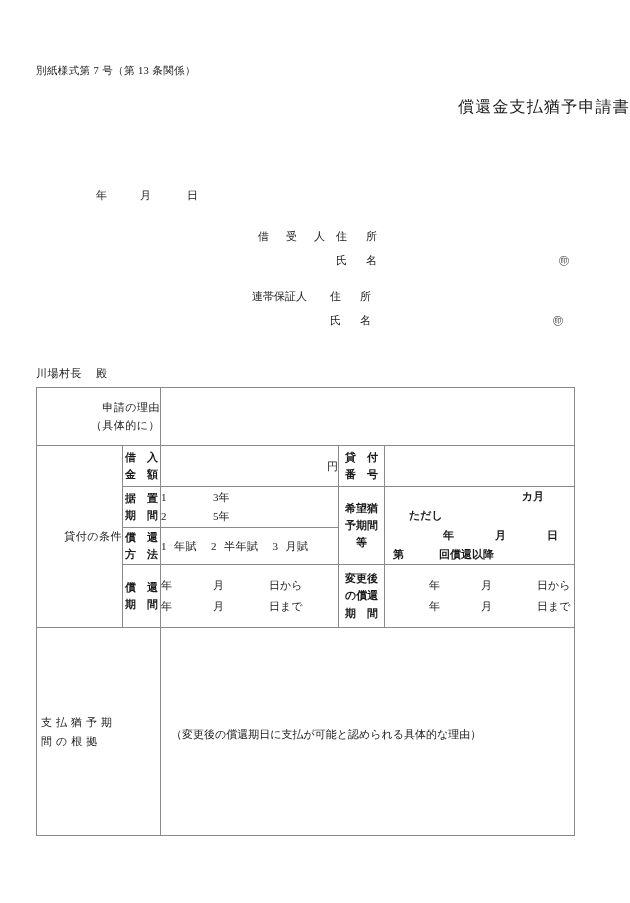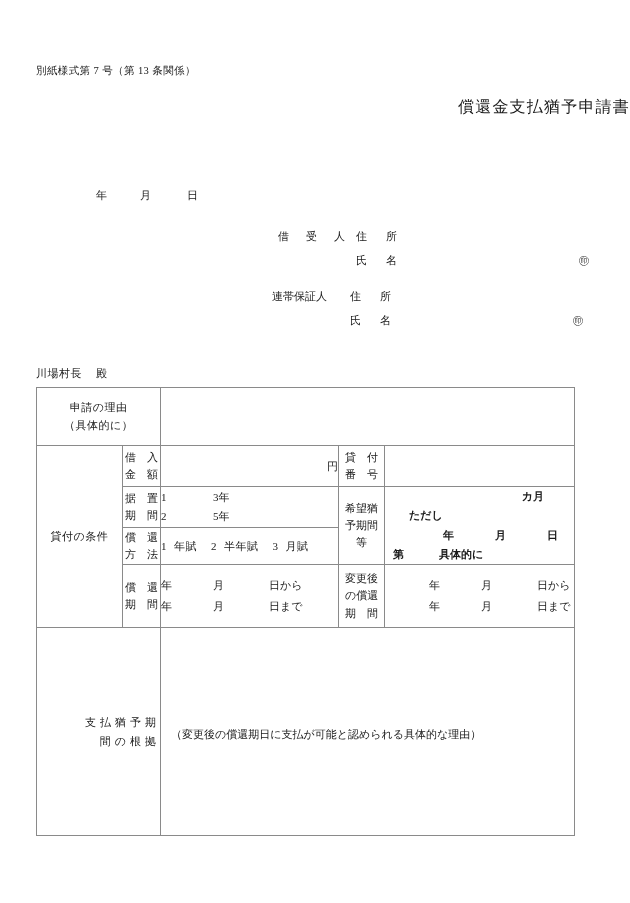--- a/index.html
+++ b/index.html
@@ -59,21 +59,20 @@
   }
   .date-line .g { display: inline-block; }
   .date-line .g.y { width: 44px; }
   .date-line .g.m { width: 47px; }
 
   
   .party {
     position: absolute;
     font-size: 11px;
     white-space: nowrap;
-    margin-left: 20px;
   }
   .party.borrower { left: 258px; top: 229px; }
   .party.guarantor { left: 252px; top: 289px; }
   .party-row {
     display: flex;
     align-items: baseline;
     height: 24px;
   }
   .party-role {
     width: 78px;
@@ -114,33 +113,34 @@
     border-collapse: collapse;
     table-layout: fixed;
     font-size: 11px;
   }
   .form-table td {
     border: 1px solid #8a8a8a;
     padding: 0;
     vertical-align: middle;
   }
   .lbl {
-    text-align: center;
+    text-align: right;
     line-height: 1.55;
     letter-spacing: 0.5px;
     font-family: Liberation Serif, serif;
   }
   .lbl-spread {
     text-align: center;
     line-height: 1.55;
   }
   .lbl-spread span {
     display: block;
     letter-spacing: 6px;
     text-indent: 6px;
+    font-weight: bold;
   }
   .lbl-0 span { letter-spacing: 0px; text-indent: 0px; }
 
   .cell-yen {
     text-align: right;
     padding-right: 34px;
   }
   .opt-list {
     padding-left: 24px;
     line-height: 1.75;
@@ -176,21 +176,21 @@
   .defer-nth { padding-left: 8px; }
   .defer-nth .n { display: inline-block; width: 46px; }
 
   .reason-note {
     padding: 7px 0 0 10px;
     vertical-align: top;
     line-height: 1.6;
   }
   .reason-cell { vertical-align: top; }
   .basis-lbl {
-    text-align: right;
+    text-align: left;
     vertical-align: middle;
     line-height: 1.7;
   }
   .basis-lbl span { display: block; letter-spacing: 4px; text-indent: 4px; }
 </style>
 </head>
 <body>
 
 <div class="page">
 
@@ -293,21 +293,21 @@
         </td>
         <td class="defer-block" rowspan="2">
           <div class="defer-months">
             <span>カ月</span>
           </div>
           <div class="defer-tadashi">ただし</div>
           <div class="defer-date">
             <span class="y">年</span><span class="m">月</span><span>日</span>
           </div>
           <div class="defer-nth">
-            <span class="n">第</span><span>具体的に</span>
+            <span class="n">第</span><span>回償還以降</span>
           </div>
         </td>
       </tr>
 
       <tr>
         <td class="lbl-spread lbl-0" style="height:30px;">
           <span>償　還</span>
           <span>方　法</span>
         </td>
         <td class="repay-methods">

